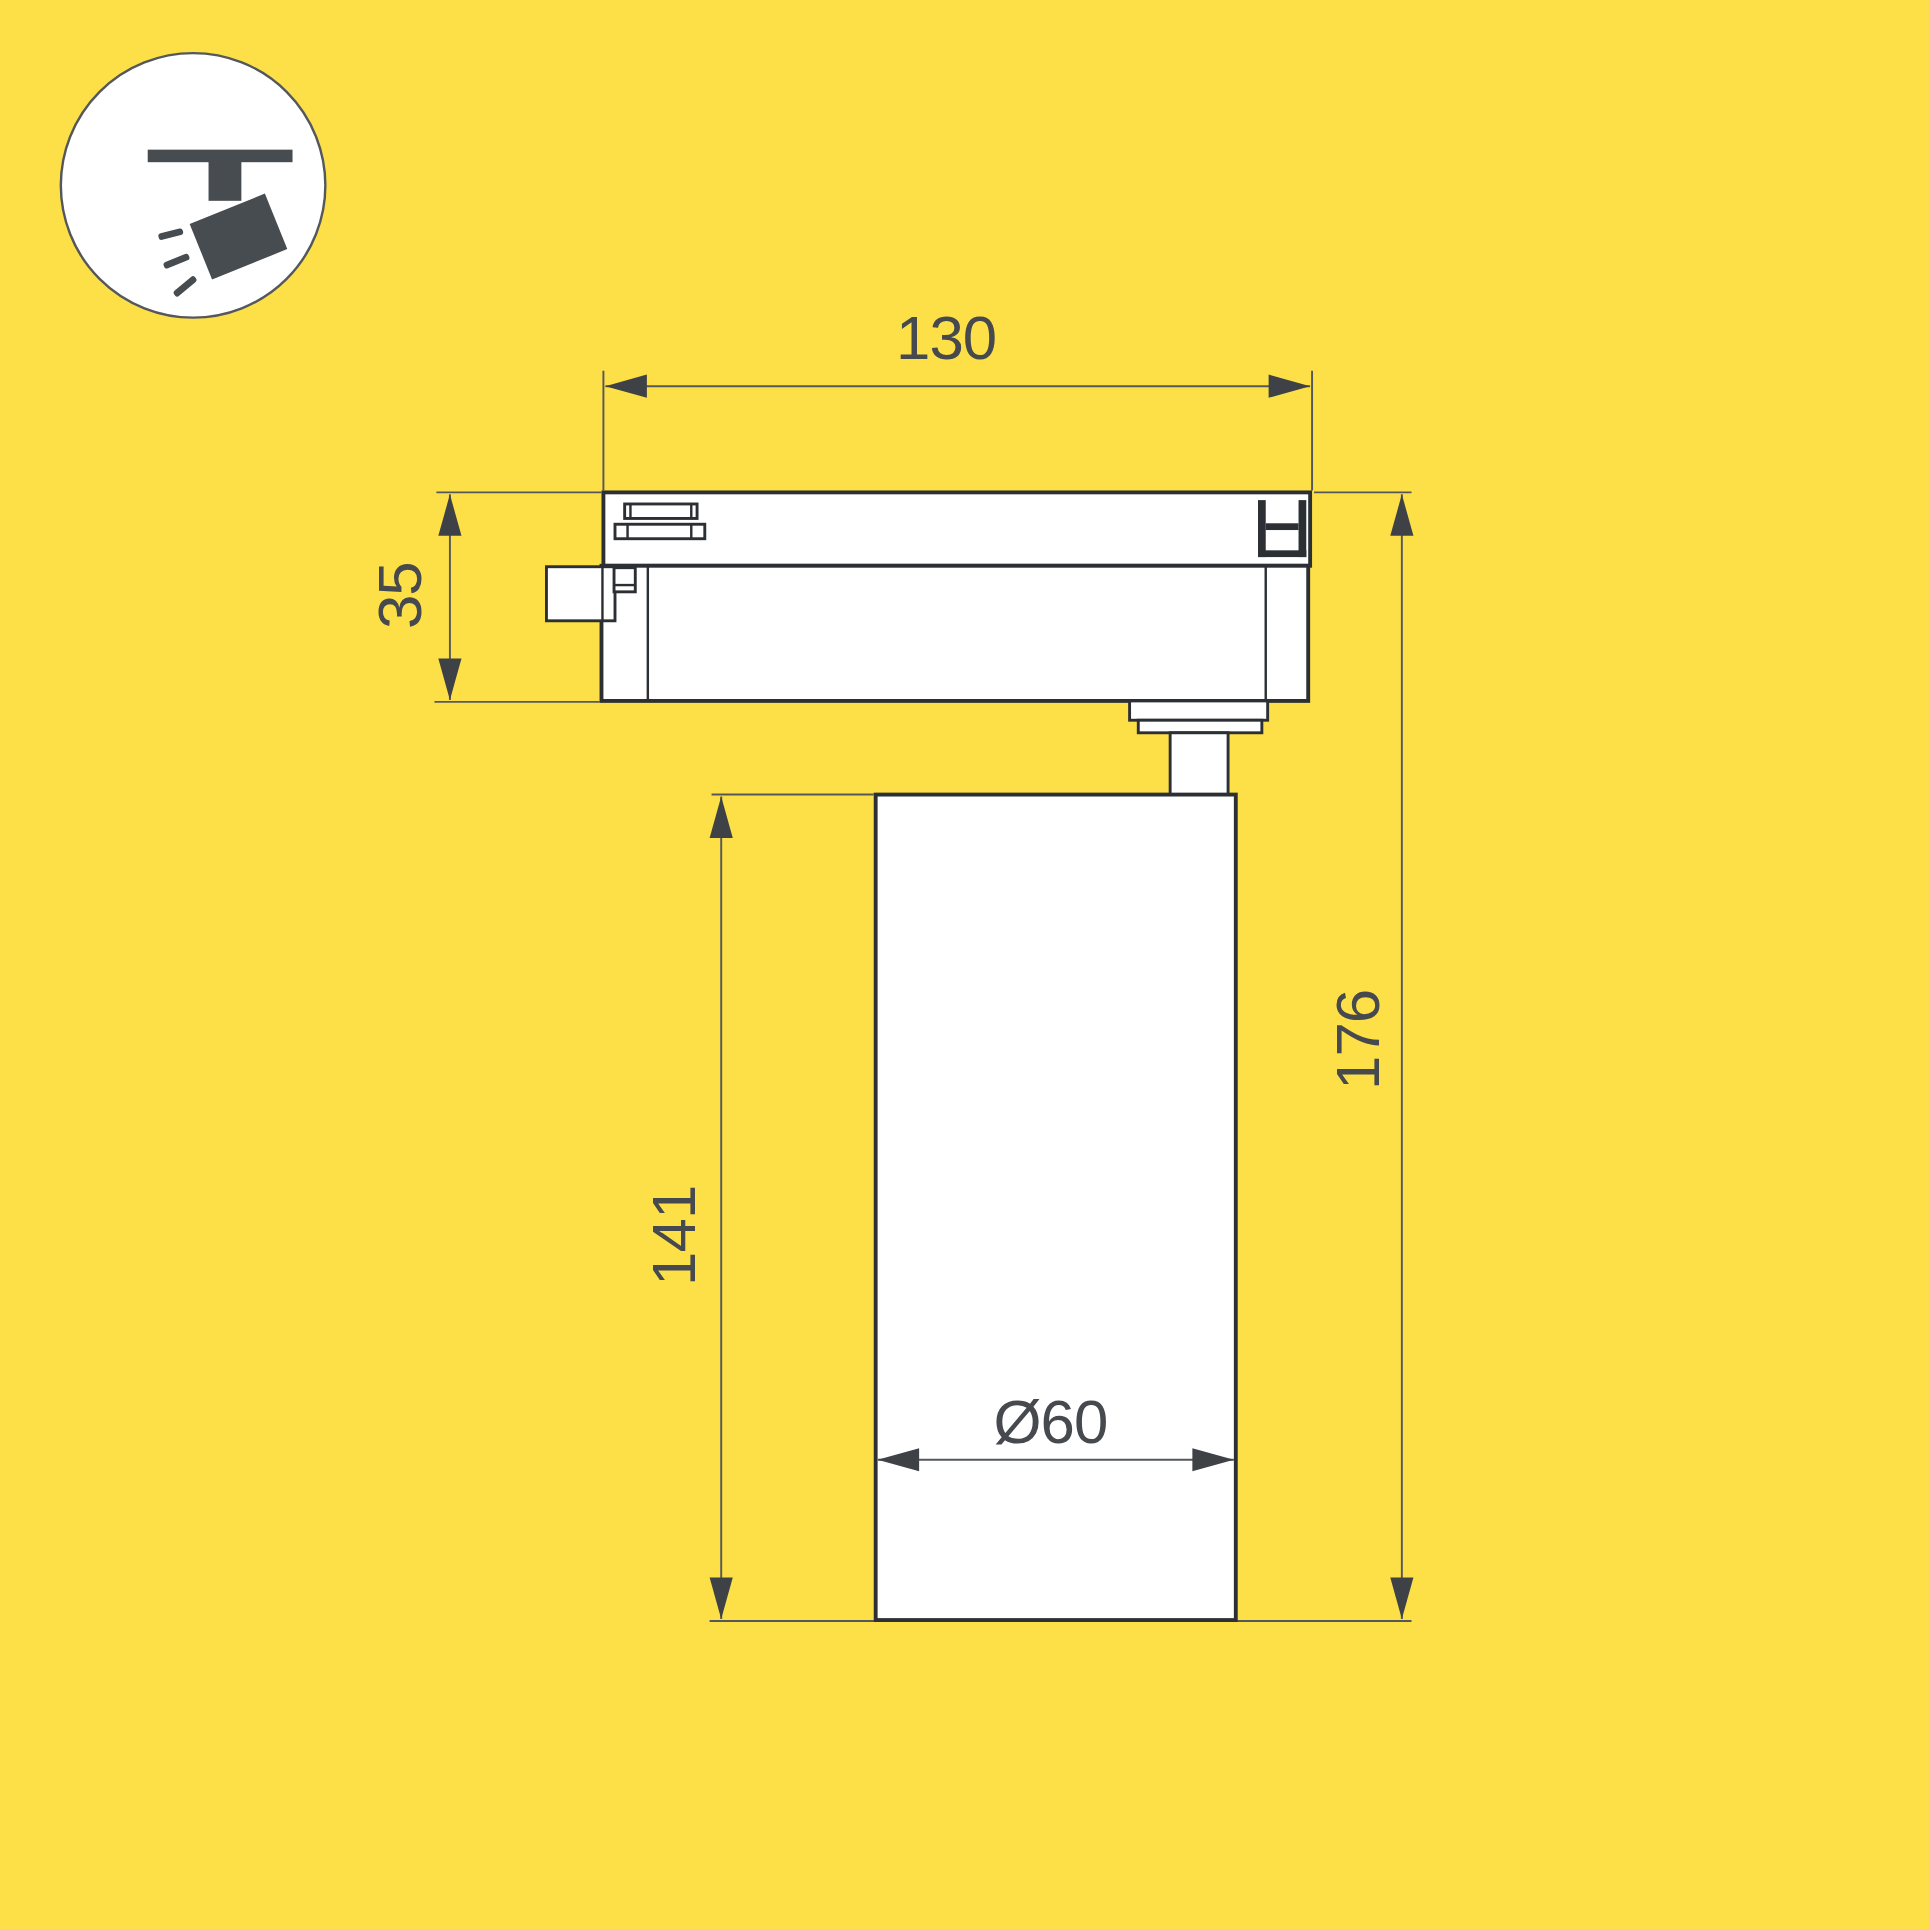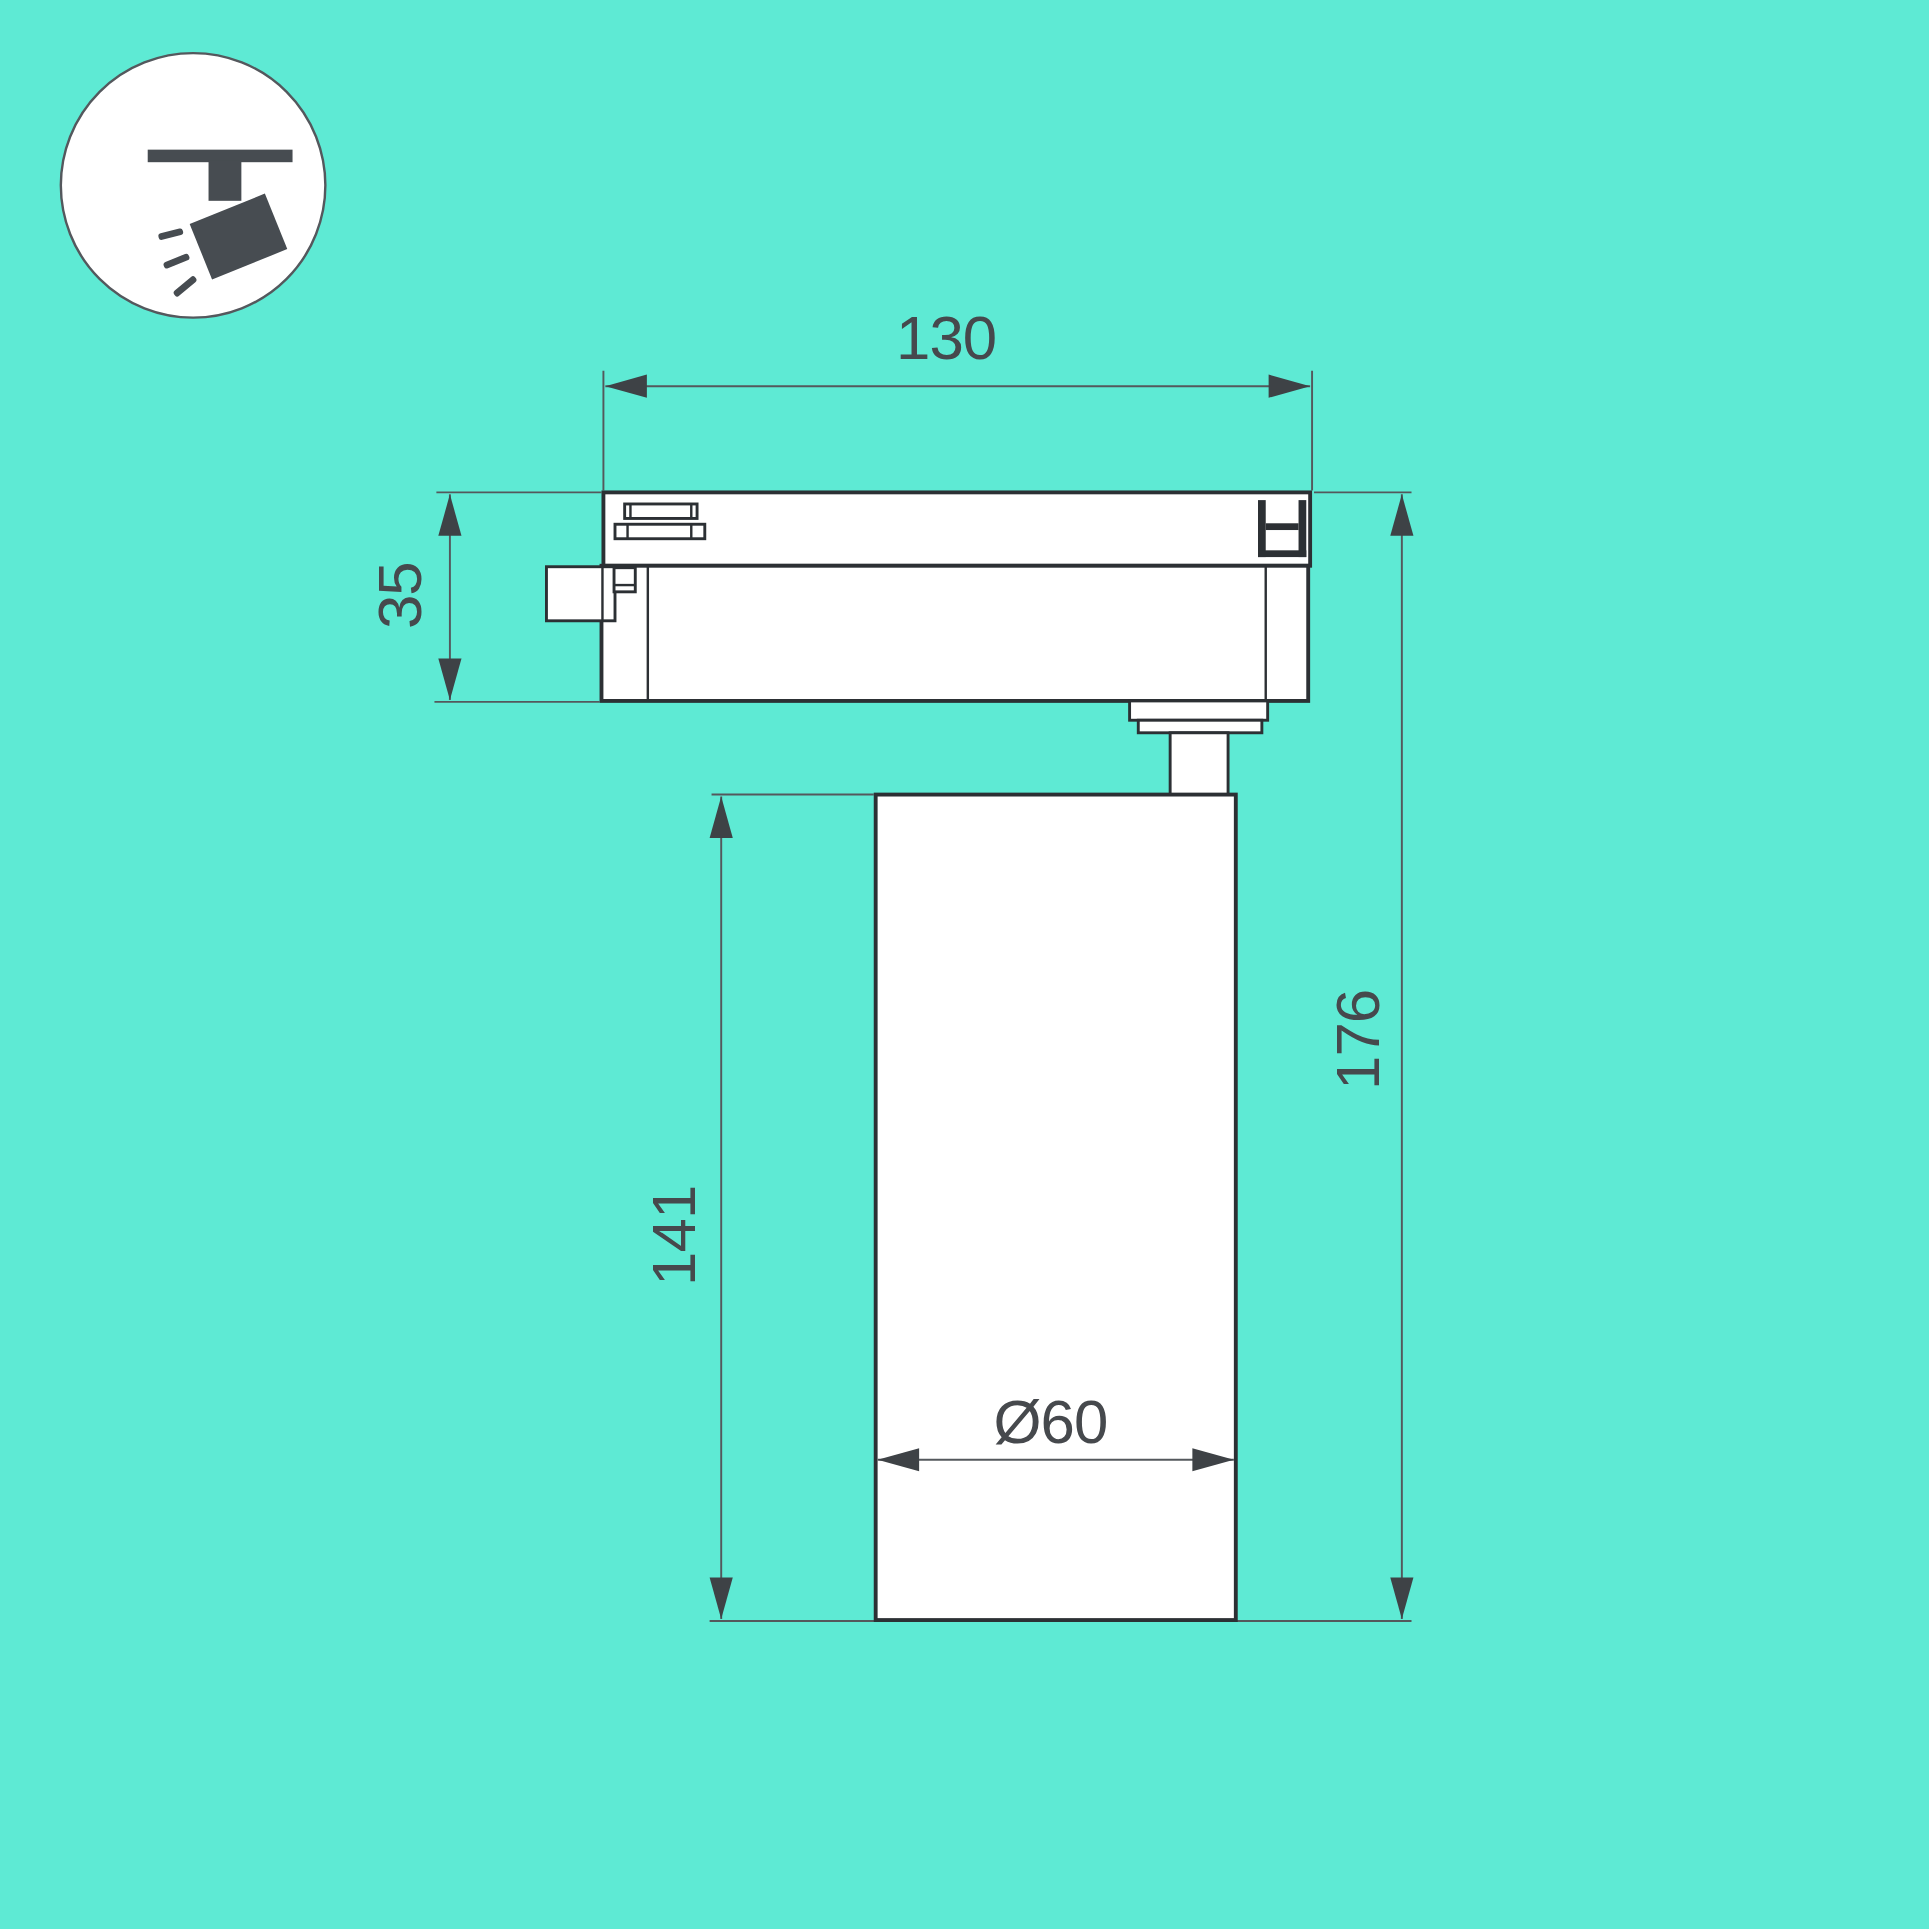--- a/index.html
+++ b/index.html
@@ -8,21 +8,21 @@
     width: 1929px;
     height: 1929px;
     background: #ffffff;
     overflow: hidden;
     font-family: "Liberation Sans", sans-serif;
   }
   #stage {
     position: relative;
     width: 1929px;
     height: 1929px;
-    background: #5eead4;
+    background: #fde047;
     text-decoration: underline;
   }
   svg { display: block; }
   .outline   { fill: #ffffff; stroke: #2c3034; stroke-width: 4; }
   .outline-thin { fill: #ffffff; stroke: #2c3034; stroke-width: 3; }
   .detail-line { stroke: #2c3034; stroke-width: 2.5; fill: none; }
   .solid     { fill: #2c3034; stroke: none; }
   .dim-line  { stroke: #54585c; stroke-width: 2; fill: none; }
   .dim-arrow { fill: #3e4246; stroke: none; }
   .dim-text  {

